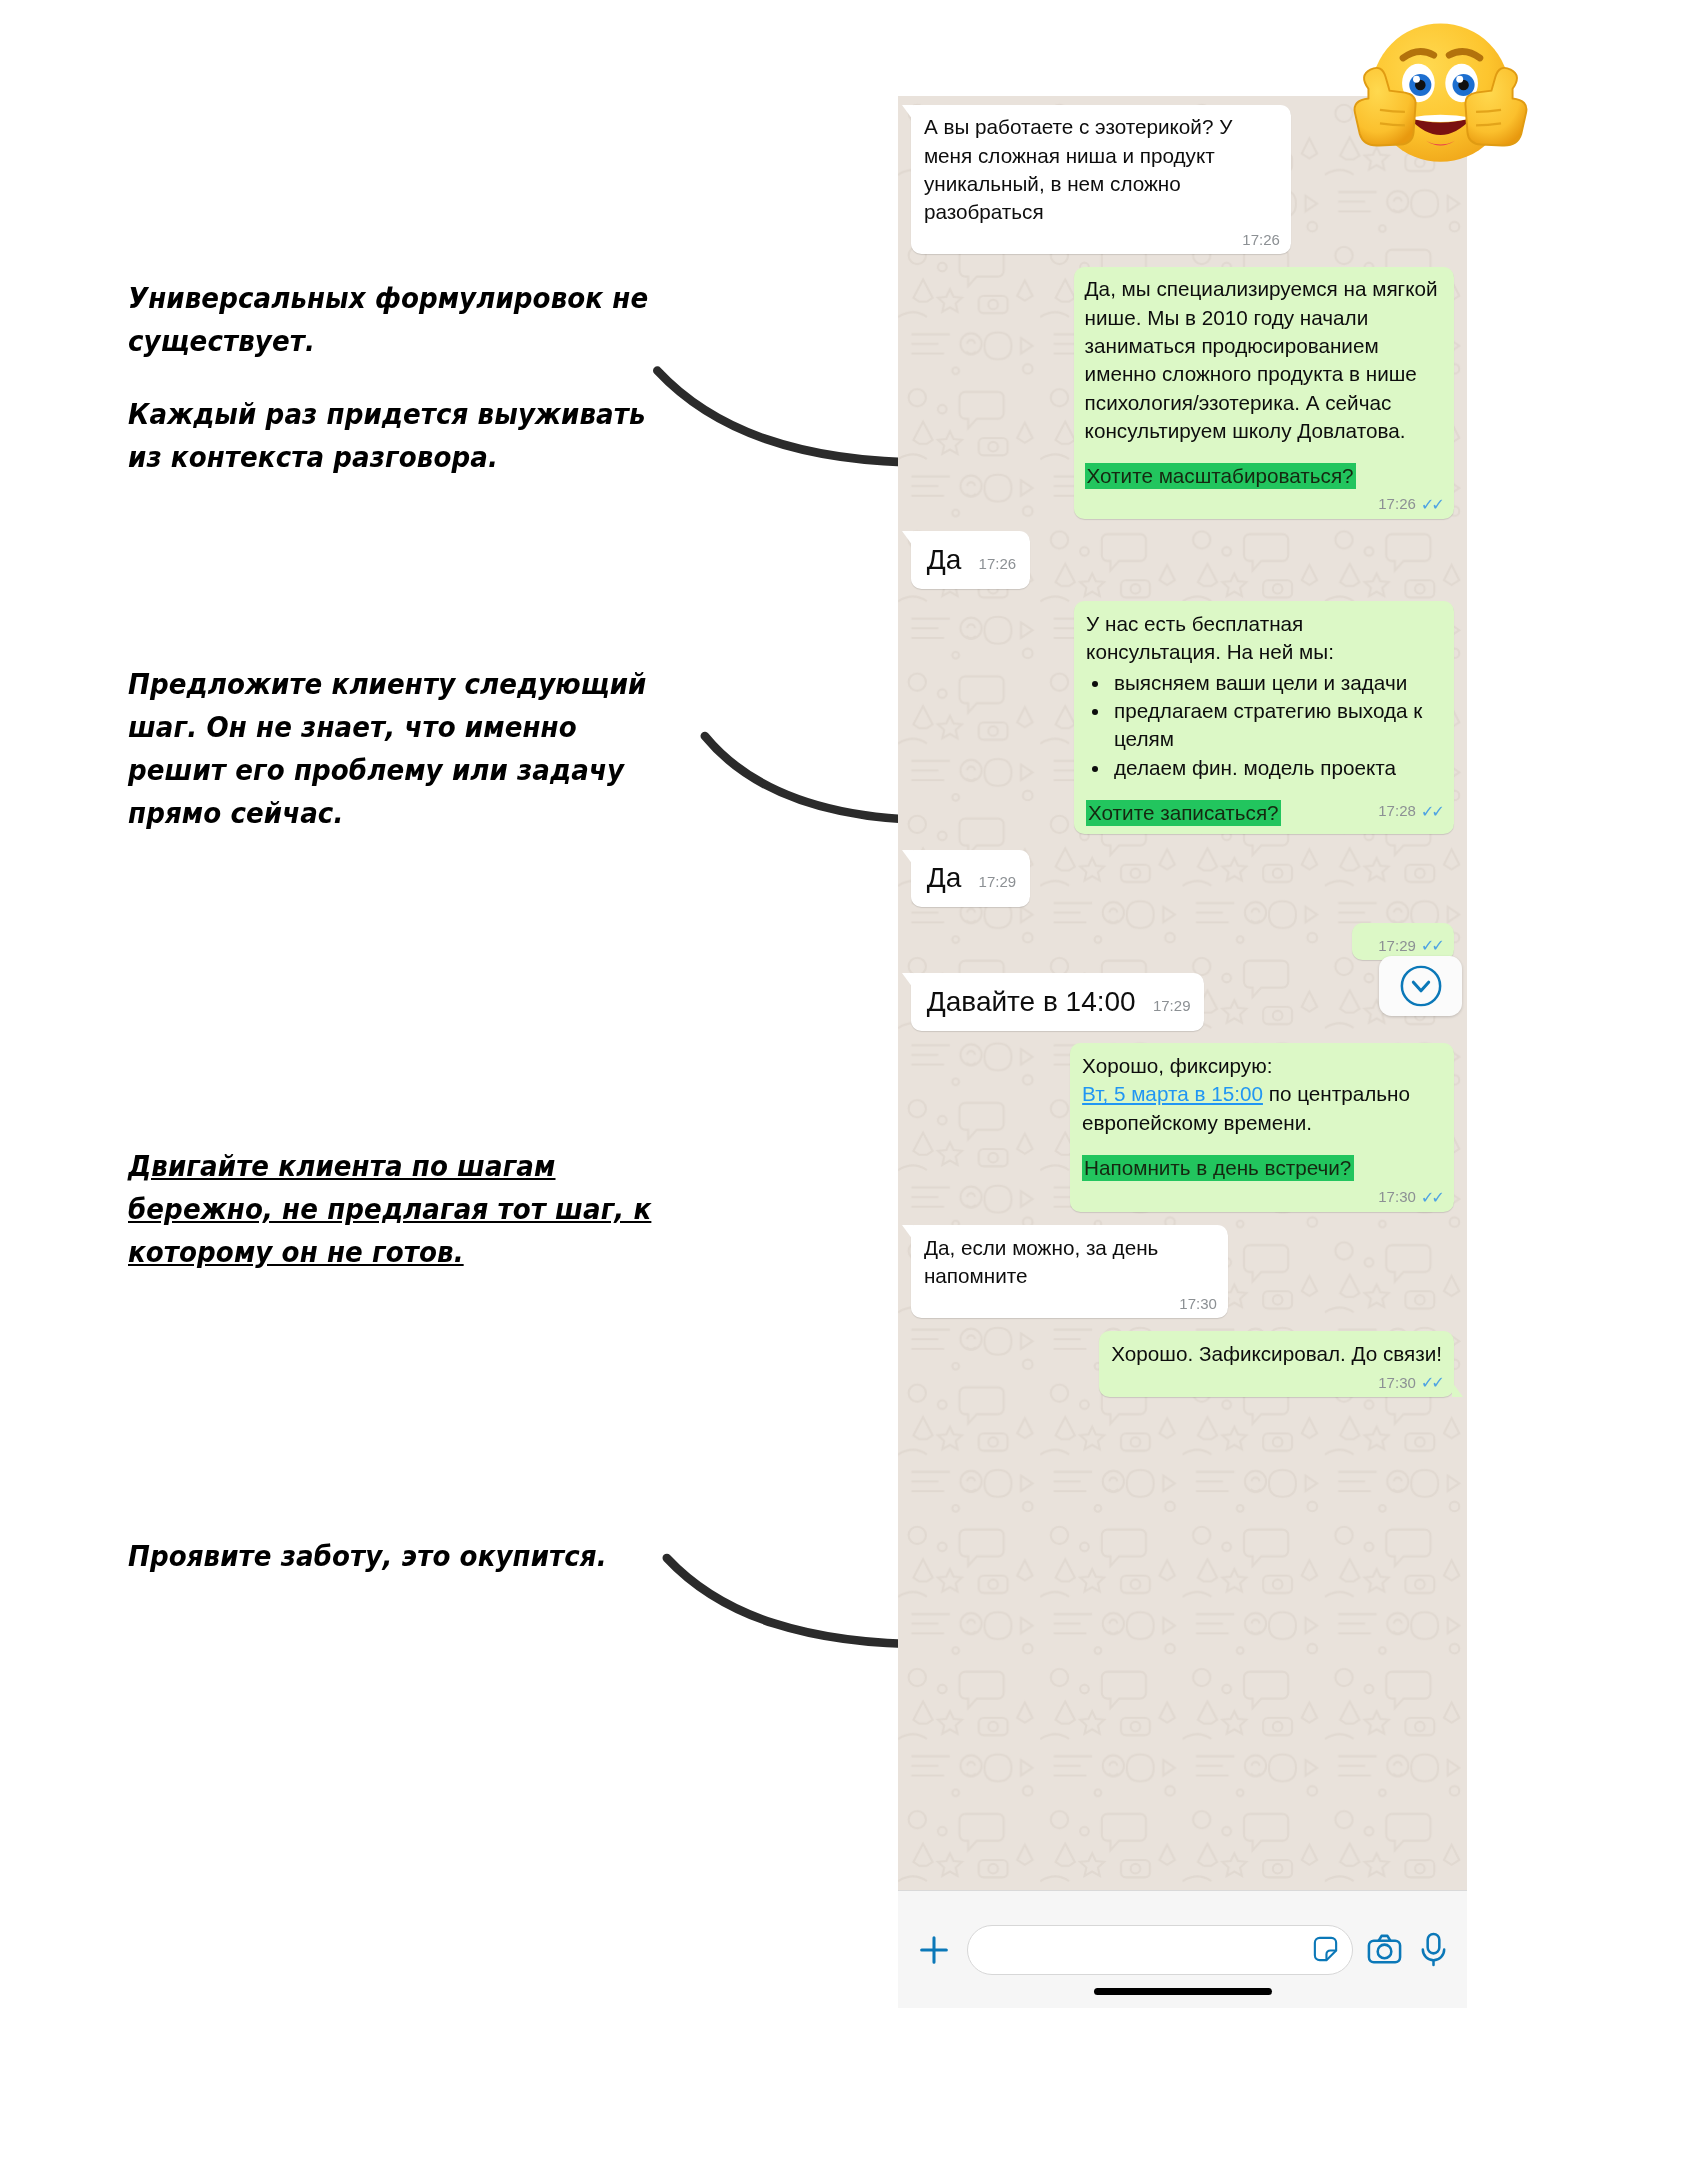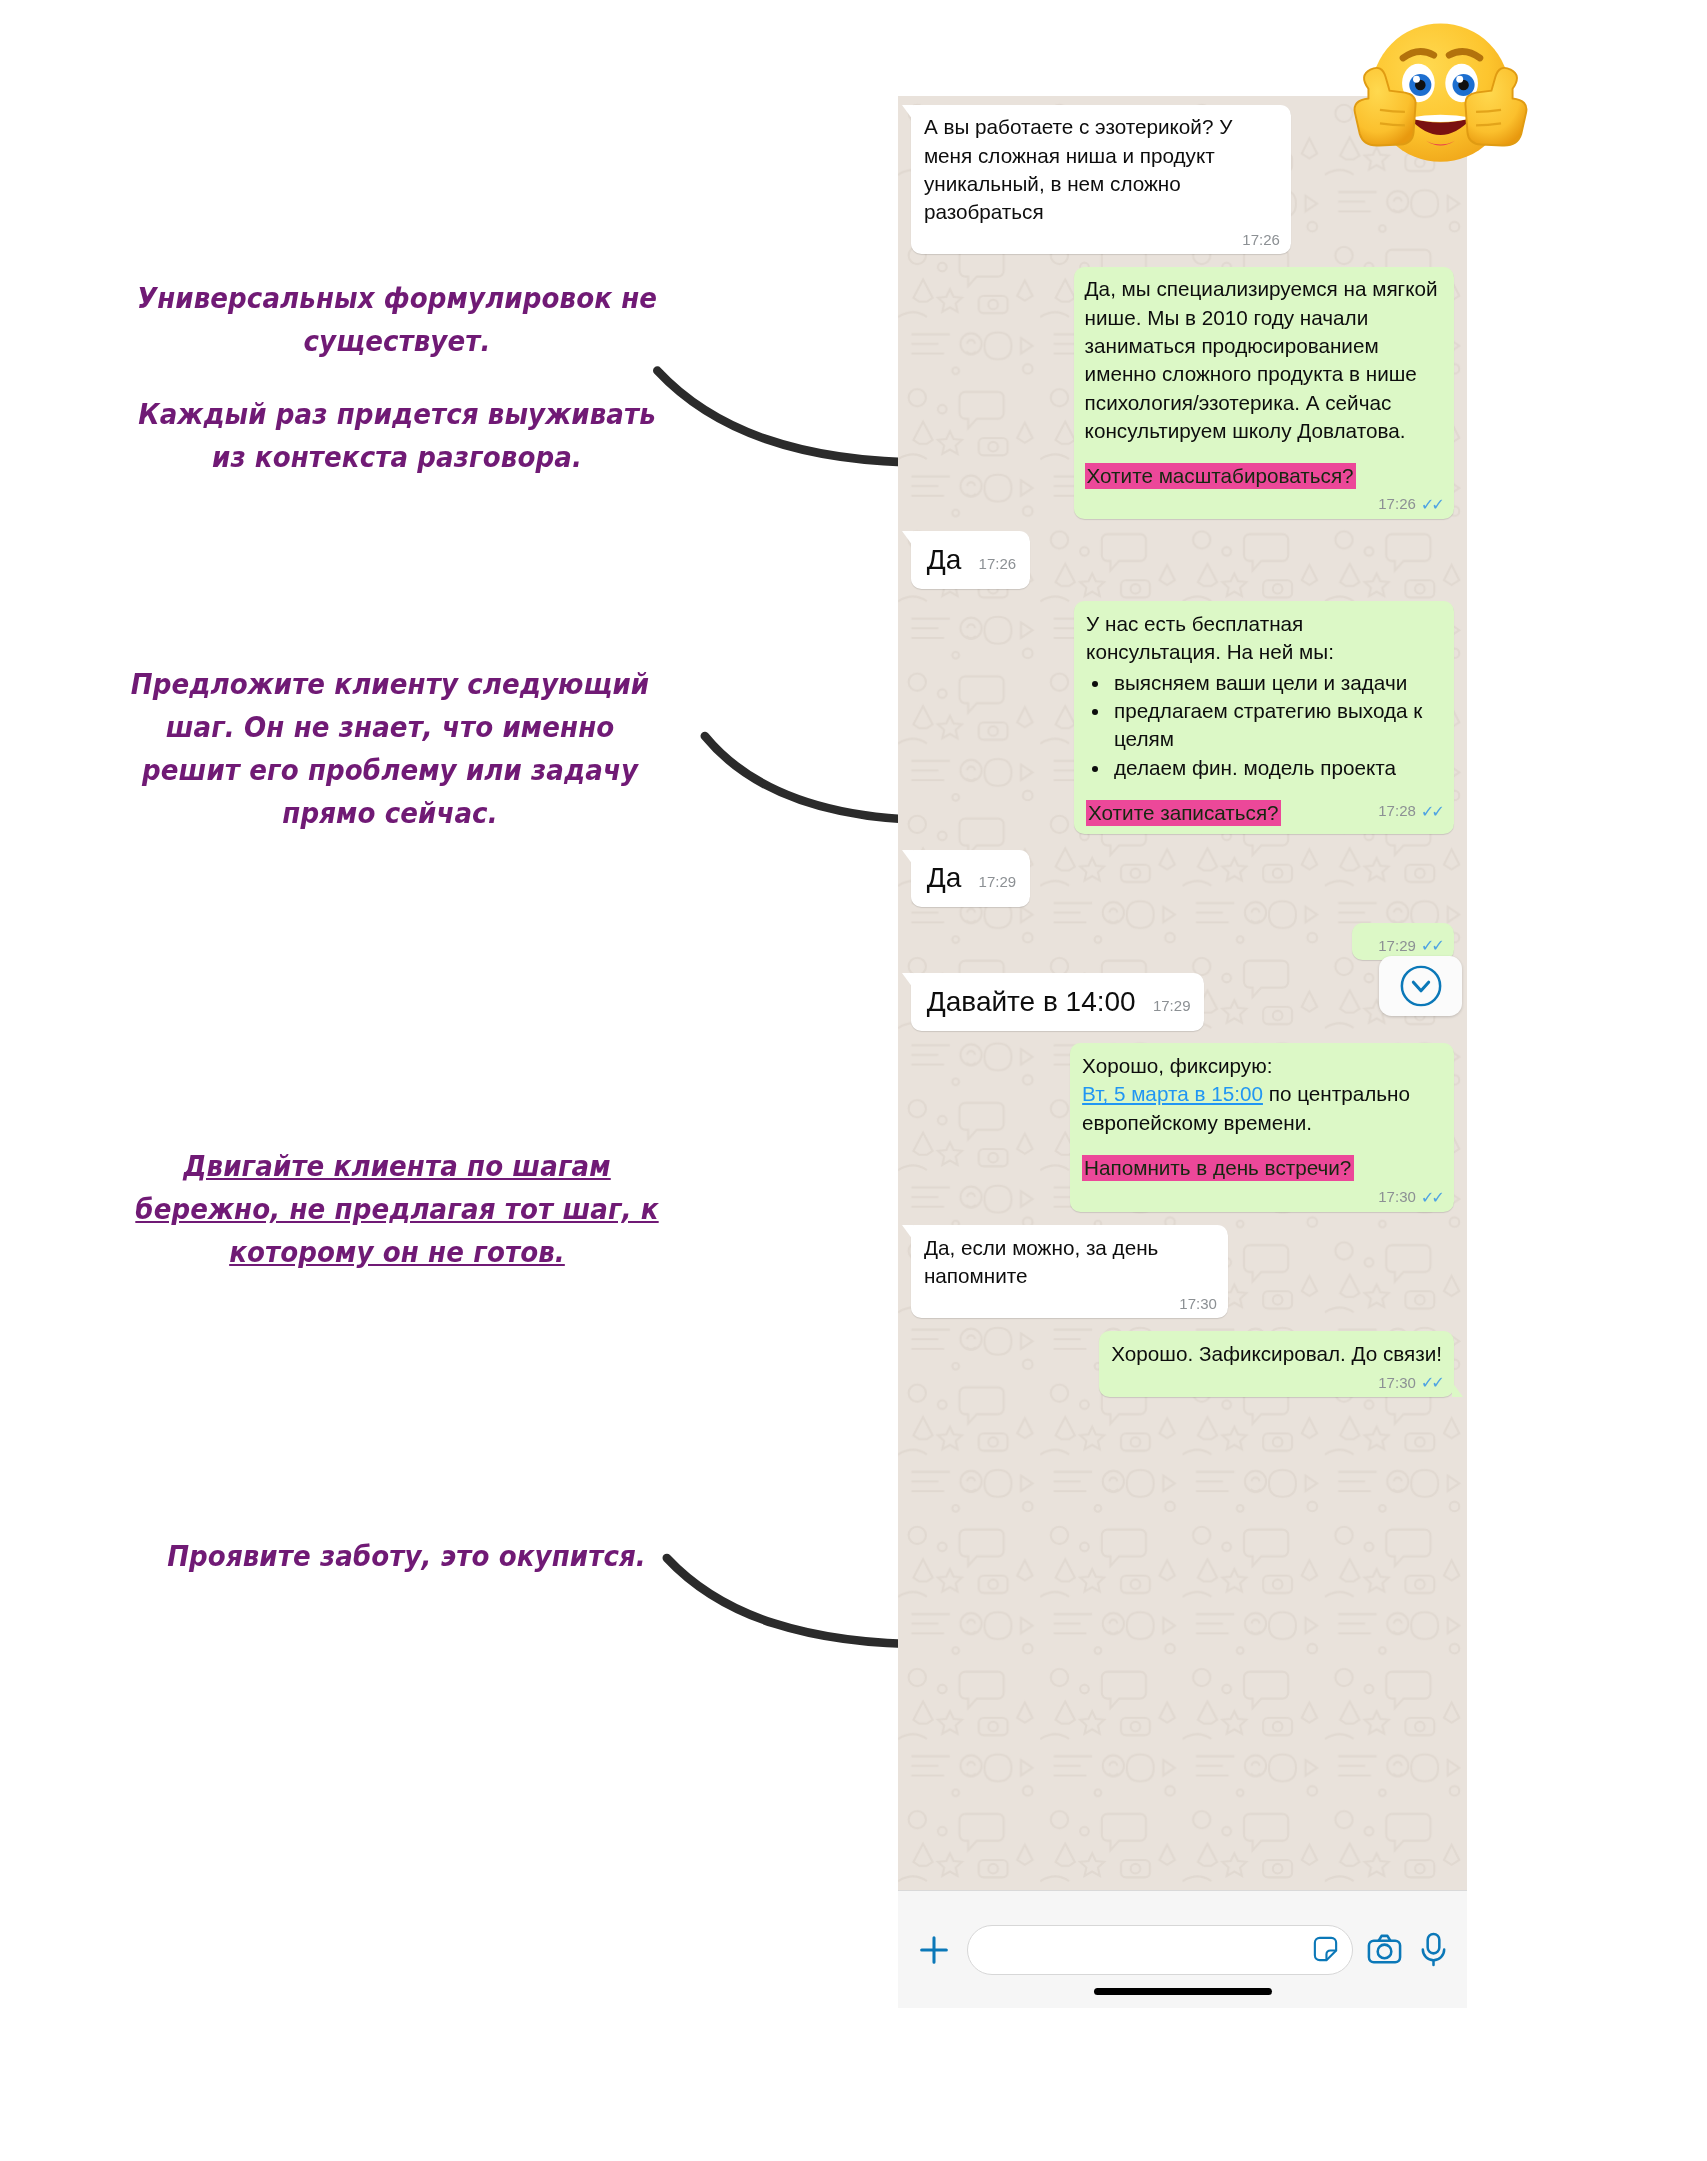--- a/index.html
+++ b/index.html
@@ -12,24 +12,23 @@
   #root { position: relative; width: 1707px; height: 2162px; background:#fff; }
 
   
   .note {
     position: absolute;
     font-family: "DejaVu Sans Condensed", "Liberation Sans Narrow", "Liberation Sans", sans-serif;
     font-style: italic;
     font-weight: 600;
     font-size: 29px;
     line-height: 1.48;
-    color: #701a75;
+    color: #000000;
     letter-spacing: 0.1px;
     width: 538px;
-    text-align: center;
   }
   .note p { margin: 0; }
   .note p + p { margin-top: 30px; }
 
   
   .arrow { position: absolute; overflow: visible; }
   .arrow path { fill: none; stroke: #2b2b2b; stroke-width: 9; stroke-linecap: round; }
   .arrow polygon { fill: #2b2b2b; }
 
   
@@ -81,21 +80,21 @@
   .bubble.out.tail::after {
     content: ""; position: absolute;
     right: -9.6px; bottom: 0;
     width: 0; height: 0;
     border-bottom: 0 solid transparent;
     border-left: 11.5px solid #dcf8c6;
     border-top: 15.4px solid transparent;
   }
 
   .btext { display: block; white-space: pre-wrap; }
-  .hl { background: #ec4899; padding: 1px 2.9px 1.9px 1.9px; color:#152810; }
+  .hl { background: #22c55e; padding: 1px 2.9px 1.9px 1.9px; color:#152810; }
   .lnk { color: #2196f3; text-decoration: underline; }
 
   ul.blist { margin: 1.9px 0 0 0; padding-left: 25px; }
   ul.blist li { margin: 0; padding: 0 0 0 2.9px; }
 
   .meta {
     float: right;
     font-size: 15px;
     color: #8c9094;
     margin: 5.8px 0 0 13.4px;

